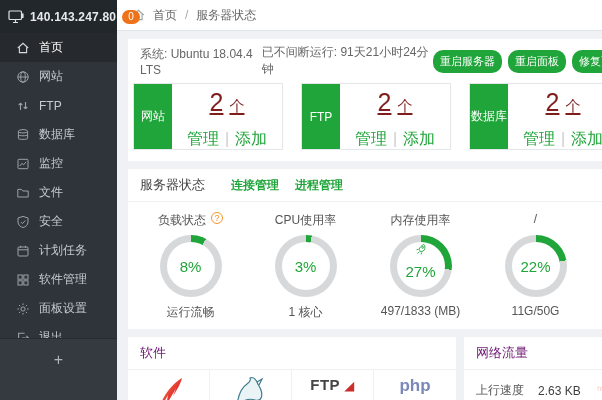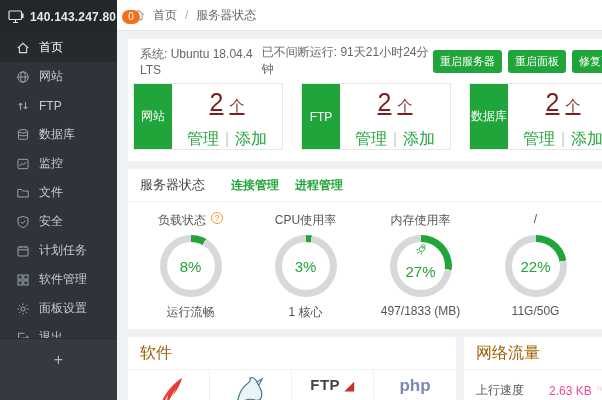--- a/index.html
+++ b/index.html
@@ -51,21 +51,21 @@
   }
   .breadcrumb .sep { margin:0 8px; color:#aaa; }
   .breadcrumb .bc-txt { margin-left:7px; }
 
   .panel { position:absolute; background:#fff; }
   .panel-overview { left:11px; top:39px; width:520px; height:122px; }
   .info-row { height:44px; display:flex; align-items:center; padding:0 12px; color:#666; }
   .info-sys { width:160px; }
   .info-up { width:225px; }
   .btn-green {
-    background:#20a53a; color:#fff; font-size:11px; border:none; border-radius:3px;
+    background:#20a53a; color:#fff; font-size:11px; border:none; border-radius:10px;
     padding:4px 7px; margin-right:6px; cursor:pointer; white-space:nowrap;
   }
   .cards-row { display:flex; padding:0 5px; gap:18px; }
   .card {
     width:150px; height:67px; border:1px solid #e4e7e9; display:flex; background:#fff;
   }
   .card-tag {
     width:38px; background:#20a53a; color:#fff; font-size:12px;
     display:flex; align-items:center; justify-content:center; cursor:pointer;
   }
@@ -103,35 +103,35 @@
     position:absolute; left:0; top:0; width:62px; height:62px;
     display:flex; align-items:center; justify-content:center;
     color:#20a53a; font-size:15px; z-index:1;
   }
   .ring .rocket { position:absolute; left:24px; top:8px; z-index:1; }
   .gauge-sub { margin-top:7px; color:#555; }
 
   .panel-soft { left:11px; top:337px; width:328px; height:80px; }
   .soft-head, .net-head {
     height:33px; border-bottom:1px solid #eef0f2; display:flex; align-items:center;
-    padding-left:12px; color:#a16207; font-size:16px;
+    padding-left:12px; color:#701a75; font-size:13px;
   }
   .soft-row { display:flex; height:47px; }
   .soft-cell {
     width:82px; border-right:1px solid #eef0f2; display:flex;
     justify-content:center; padding-top:6px; cursor:pointer;
   }
   .soft-cell:last-child { border-right:none; }
   .soft-ftp { font-size:15px; font-weight:bold; color:#454545; letter-spacing:.5px; }
   .soft-ftp .fl { color:#c9302c; font-size:13px; }
   .soft-php { font-size:17px; font-weight:bold; color:#7b88b8; }
 
   .panel-net { left:347px; top:337px; width:200px; height:80px; }
   .net-row { display:flex; align-items:center; padding:12px 0 0 12px; color:#555; }
-  .net-val { color:#ec4899; margin-left:25px; }
+  .net-val { color:#404040; margin-left:14px; }
   .watermark {
     position:absolute; right:4px; top:48px; font-size:7px; color:#e0826e;
     opacity:.45; white-space:nowrap;
   }
 </style>
 </head>
 <body>
 
 <div class="topbar">
   <span>

